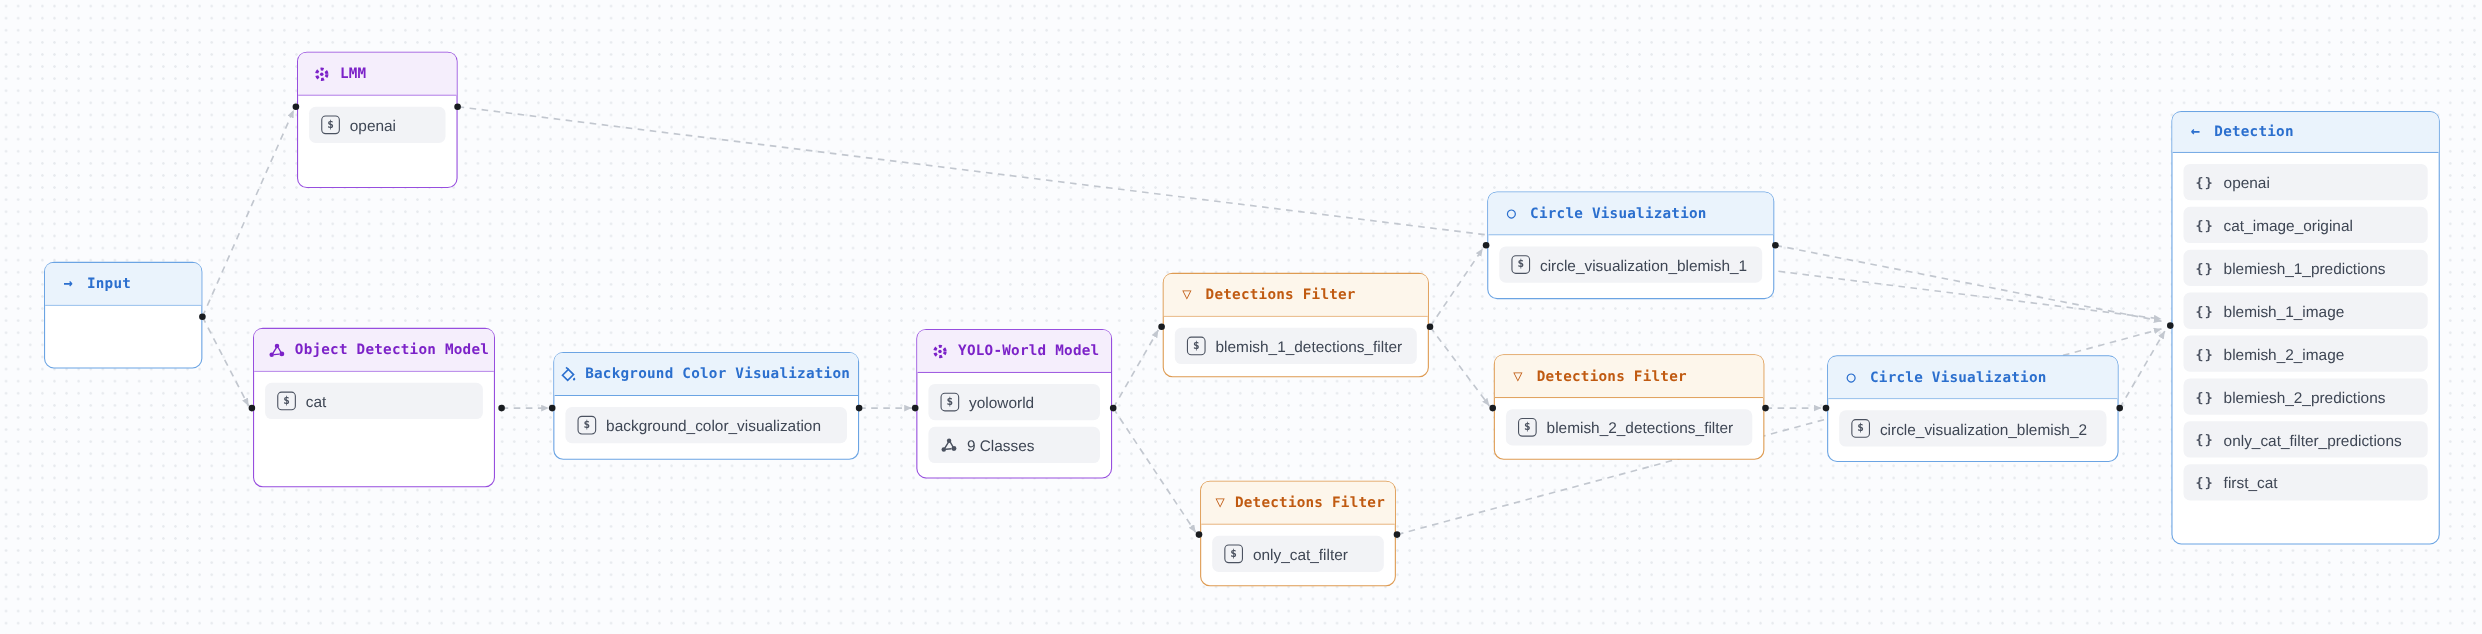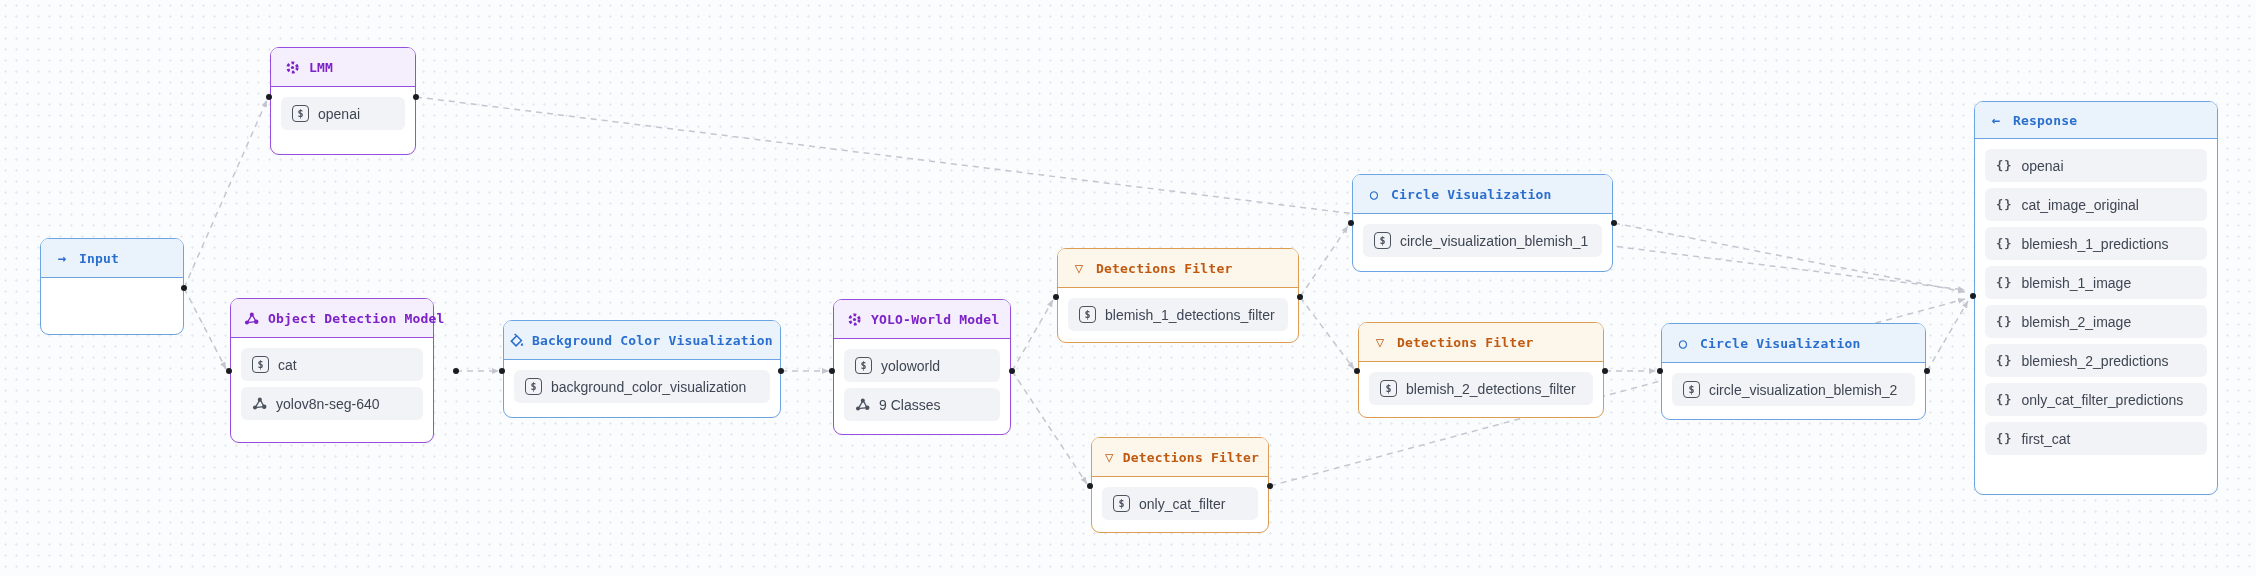--- a/index.html
+++ b/index.html
@@ -63,21 +63,21 @@
     <line x1="1300" y1="297" x2="1348" y2="226" marker-end="url(#arw)"></line>
     <line x1="1300" y1="297" x2="1354" y2="369" marker-end="url(#arw)"></line>
     <line x1="1605" y1="371" x2="1656" y2="371" marker-end="url(#arw)"></line>
     <line x1="1270" y1="486" x2="1965" y2="299" marker-end="url(#arw)"></line>
     <line x1="1614" y1="223" x2="1965" y2="292" marker-end="url(#arw)"></line>
     <line x1="1927" y1="371" x2="1968" y2="301" marker-end="url(#arw)"></line>
     <line x1="416" y1="97" x2="1965" y2="290" marker-end="url(#arw)"></line>
   </g>
 </svg>
 
-<div class="node t-purple" style="left:270px;top:47px;width:146px;height:108px;">
+<div class="node t-purple" style="left:270px;top:47px;width:146px;height:124px;">
   <div class="node-header">
     <span class="hicon">
       <svg width="15" height="15" viewBox="0 0 14 14">
           <circle cx="7" cy="7" r="4.4" fill="none" stroke="currentColor" stroke-width="2.6" stroke-dasharray="2.6 2.2"></circle>
           <circle cx="7" cy="7" r="1.5" fill="currentColor"></circle>
         </svg>
     </span>
     <span>LMM</span>
   </div>
   <div class="node-body">
@@ -88,47 +88,36 @@
   </div>
 </div>
 
 <div class="node t-blue" style="left:40px;top:238px;width:144px;height:97px;">
   <div class="node-header">
     <span class="hicon">→</span>
     <span>Input</span>
   </div>
 </div>
 
-<div class="node t-purple" style="left:230px;top:298px;width:204px;height:145px;">
+<div class="node t-purple" style="left:230px;top:298px;width:220px;height:145px;">
   <div class="node-header">
     <span class="hicon">
       <svg width="15" height="15" viewBox="0 0 14 14" fill="currentColor">
           <circle cx="2.8" cy="10.8" r="1.9"></circle>
           <circle cx="7.3" cy="3.4" r="1.9"></circle>
           <circle cx="11.4" cy="10" r="2.1"></circle>
           <path d="M3.4 10.2 L6.8 4.6 M8.3 4.6 L10.6 8.6 M4.7 10.6 L9.3 10.2" stroke="currentColor" stroke-width="1.2"></path>
         </svg>
     </span>
     <span>Object Detection Model</span>
   </div>
   <div class="node-body">
     <div class="prow">
       <span class="ricon ic-box">$</span>
       <span>cat</span>
-    </div>
-    <div class="prow">
-      <span class="ricon">
-        <svg width="15" height="15" viewBox="0 0 14 14" fill="#4b5260">
-            <circle cx="2.8" cy="10.8" r="1.9"></circle>
-            <circle cx="7.3" cy="3.4" r="1.9"></circle>
-            <circle cx="11.4" cy="10" r="2.1"></circle>
-            <path d="M3.4 10.2 L6.8 4.6 M8.3 4.6 L10.6 8.6 M4.7 10.6 L9.3 10.2" stroke="#4b5260" stroke-width="1.2"></path>
-          </svg>
-      </span>
-      <span>yolov8n-seg-640</span>
     </div>
   </div>
 </div>
 
 <div class="node t-blue" style="left:503px;top:320px;width:278px;height:98px;">
   <div class="node-header" style="padding:0 4px;gap:8px;">
     <span class="hicon">
       <svg width="15" height="15" viewBox="0 0 14 14" fill="none" stroke="currentColor" stroke-width="1.4">
           <path d="M2.2 7.6 L7.2 2.6 L11.6 7 L6.6 12 Z"></path>
           <path d="M7.2 2.6 L5.2 0.9"></path>
@@ -235,21 +224,21 @@
     <div class="prow">
       <span class="ricon ic-box">$</span>
       <span>only_cat_filter</span>
     </div>
   </div>
 </div>
 
 <div class="node t-blue" style="left:1974px;top:101px;width:244px;height:394px;">
   <div class="node-header" style="height:36px;">
     <span class="hicon">←</span>
-    <span>Response</span>
+    <span>Detection</span>
   </div>
   <div class="node-body">
     <div class="prow">
       <span class="ricon ic-braces">{}</span>
       <span>openai</span>
     </div>
     <div class="prow">
       <span class="ricon ic-braces">{}</span>
       <span>cat_image_original</span>
     </div>

